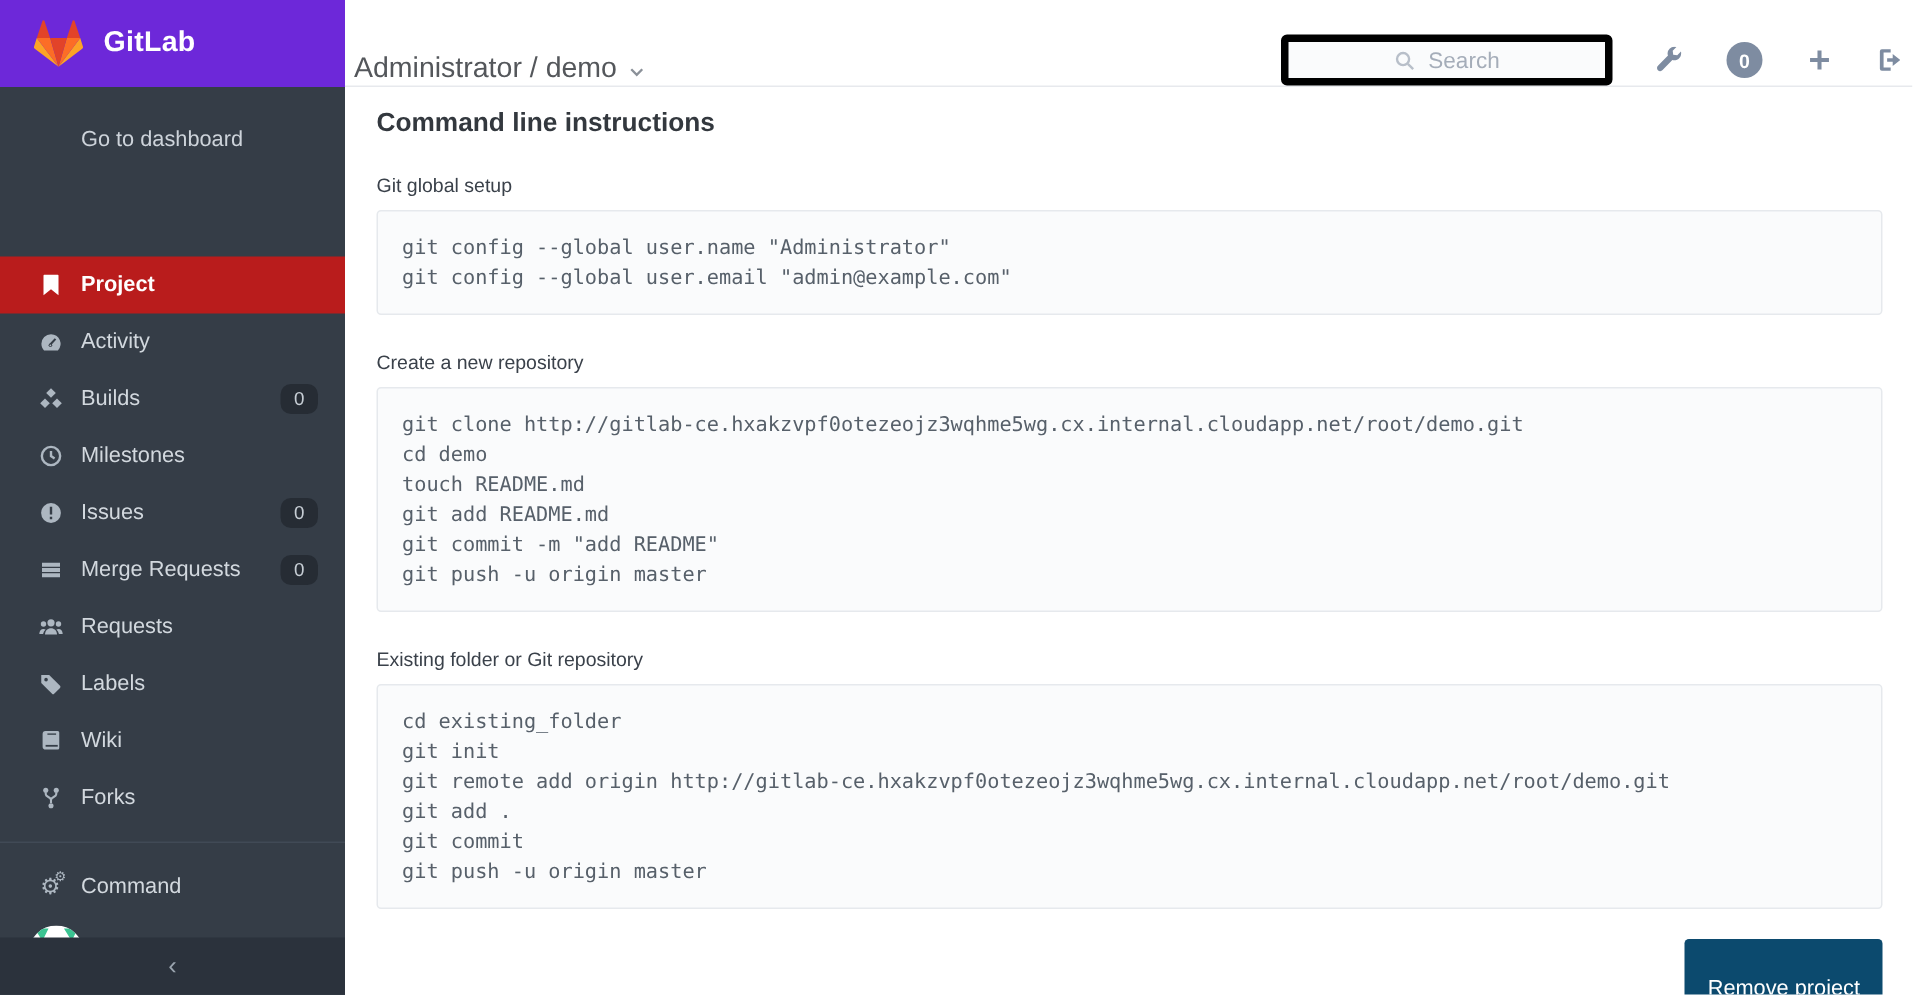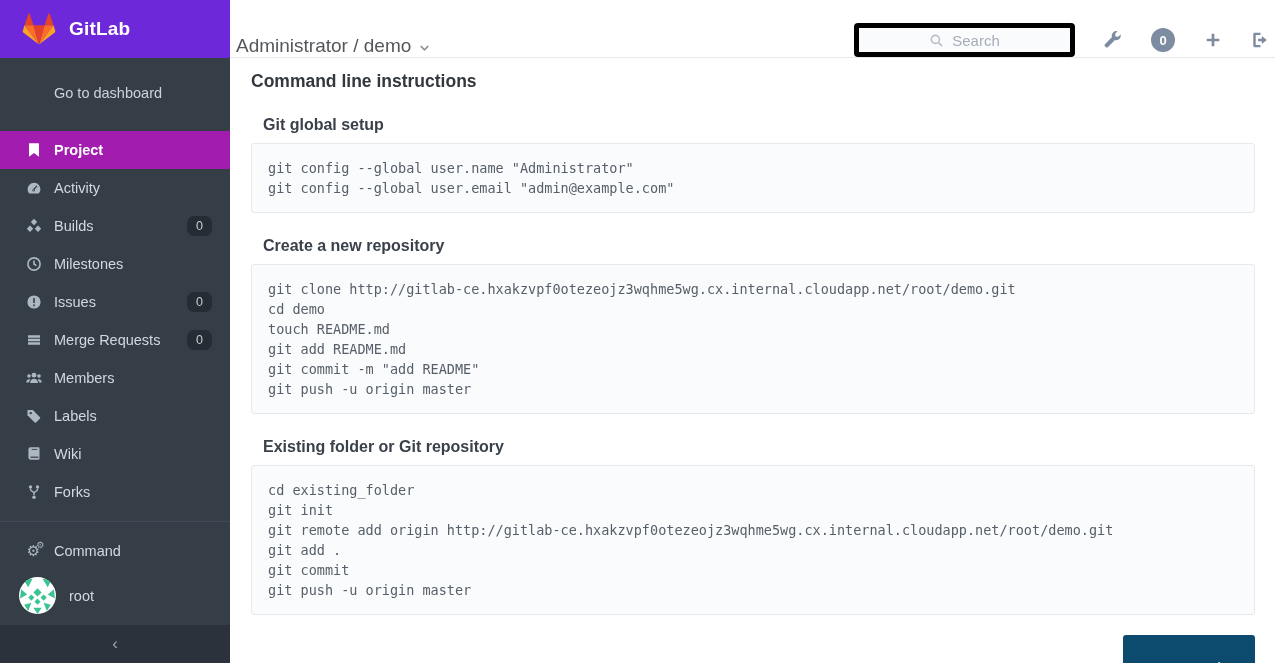--- a/index.html
+++ b/index.html
@@ -12,21 +12,21 @@
   .side-header { height:58px; background:#6d28d9; display:flex; align-items:center;
     padding-left:22px; gap:13px; cursor:pointer; }
   .brand-name { color:#fff; font-size:19px; font-weight:600; letter-spacing:.2px; }
   .dash-link { display:block; padding:27px 0 0 54px; color:#cdd3da; font-size:14.5px;
     height:73px; cursor:pointer; }
   .nav-item { display:flex; align-items:center; height:38px; padding:0 18px 0 25px;
     color:#d2d8de; font-size:14.5px; cursor:pointer; }
   .nav-item .ico { width:17px; height:17px; margin-right:12px; color:#adb7c1;
     display:flex; align-items:center; justify-content:center; flex:none; }
   .nav-item .ico svg { width:16px; height:16px; }
-  .nav-item.active { background:#a21caf; color:#fff; font-weight:600; }
+  .nav-item.active { background:#b91c1c; color:#fff; font-weight:600;margin-top:40px; }
   .nav-item.active .ico { color:#fff; }
   .badge { margin-left:auto; background:#262c34; color:#c6cdd4; font-size:12.5px;
     line-height:1; padding:4px 9px; border-radius:7px; }
   .side-divider { border-top:1px solid #414a56; margin:10px 0; }
   .user-row { display:flex; align-items:center; padding:7px 0 7px 19px; gap:13px;
     color:#d2d8de; font-size:14.5px; cursor:pointer; }
   .avatar { width:37px; height:37px; border-radius:50%; flex:none; }
   .collapse-bar { position:absolute; bottom:0; left:0; width:230px; height:38px;
     background:#2b323c; color:#9aa4ae; display:flex; align-items:center;
     justify-content:center; font-size:17px; cursor:pointer; }
@@ -47,21 +47,21 @@
   .search-box svg { color:#b8bfc9; }
   .hicon { color:#7e8ca1; margin-left:29px; display:flex; align-items:center; cursor:pointer; }
   .hicon svg { width:18px; height:18px; }
   .todo-circle { width:24px; height:24px; border-radius:50%; background:#7e8ca1;
     color:#fff; font-size:13px; font-weight:600; display:flex; align-items:center;
     justify-content:center; }
 
   
   .content { padding:13px 20px 0 21px; }
   .page-title { font-size:17.5px; font-weight:700; color:#33383e; }
-  .sec-head { font-size:16px; font-weight:700; color:#3a414a; margin:24px 12px 9px; }
+  .sec-head { font-size:13px; font-weight:400; color:#3a414a; margin:24px 0 9px; }
   pre.code { background:#fafbfc; border:1px solid #e6e9ed; border-radius:3px;
     padding:14px 16px; font-family:"DejaVu Sans Mono","Liberation Mono",monospace;
     font-size:13.5px; line-height:20px; color:#57606a; white-space:pre; overflow:hidden; }
   .footer-row { display:flex; justify-content:flex-end; margin-top:20px; }
   .btn-remove { background:#0c4a6e; color:#fff; font-size:14.5px; padding:25px 15px;
     border-radius:3px; border:none; cursor:pointer; font-family:Liberation Sans, sans-serif; }
 </style>
 </head>
 <body>
 
@@ -146,21 +146,21 @@
       <span class="ico">
         <svg viewBox="0 0 16 16" fill="currentColor">
             <circle cx="8" cy="5.2" r="2.4"></circle>
             <path d="M4 13c0-2.6 1.8-4.2 4-4.2s4 1.6 4 4.2z"></path>
             <circle cx="3" cy="6" r="1.8"></circle>
             <path d="M.2 12.6c0-2 1.2-3.3 2.8-3.3.5 0 1 .1 1.4.4a5.7 5.7 0 0 0-1.7 2.9z"></path>
             <circle cx="13" cy="6" r="1.8"></circle>
             <path d="M15.8 12.6c0-2-1.2-3.3-2.8-3.3-.5 0-1 .1-1.4.4a5.7 5.7 0 0 1 1.7 2.9z"></path>
           </svg>
       </span>
-      <span>Members</span>
+      <span>Requests</span>
     </div>
     <div class="nav-item">
       <span class="ico">
         <svg viewBox="0 0 16 16" fill="currentColor">
             <path d="M1.5 2h5.3L14 9.2a1 1 0 0 1 0 1.4l-3.9 3.9a1 1 0 0 1-1.4 0L1.5 7.3z"></path>
             <circle cx="4.7" cy="5.1" r="1.2" fill="#353d47"></circle>
           </svg>
       </span>
       <span>Labels</span>
     </div>

